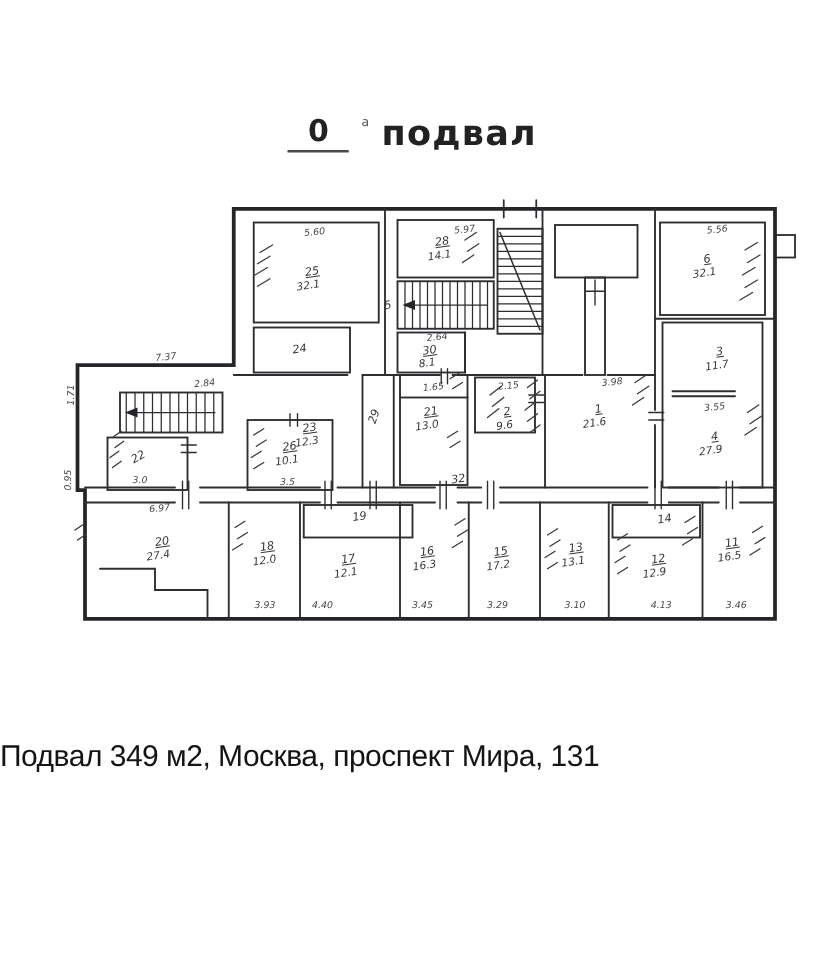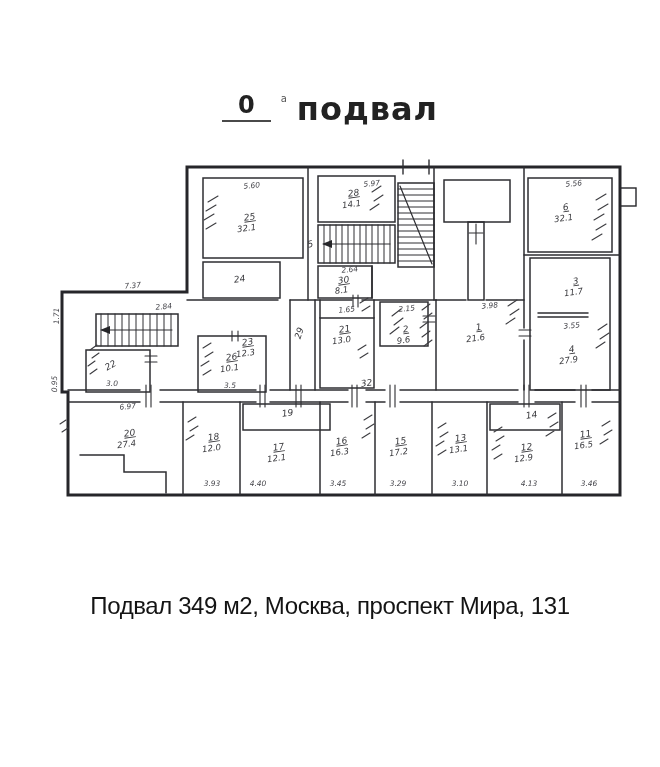--- a/index.html
+++ b/index.html
@@ -13,24 +13,24 @@
     color:#222;font-family:"DejaVu Sans",sans-serif;font-weight:700;
   }
   .title .floor-num{
     font-size:24px;line-height:1.1;padding:0 16px 2px 16px;
     border-bottom:2px solid #4a4a4a;margin-right:10px;
   }
   .title .floor-mark{
     font-size:10px;line-height:1;margin:2px 10px 0 0;color:#555;font-weight:400;
   }
   .title .floor-name{
-    font-size:32px;line-height:1.1;letter-spacing:1px;
+    font-size:28px;line-height:1.1;letter-spacing:1px;
   }
   .caption{
-    position:absolute;top:592px;left:0;width:660px;text-align:center;
+    position:absolute;top:592px;left:0;width:660px;
     font-size:24px;letter-spacing:-0.4px;color:#141414;
   }
   svg{position:absolute;left:0;top:0;}
   svg .w{stroke:#26262a;fill:none;stroke-linecap:round;}
   svg .thin{stroke:#2e2e32;fill:none;stroke-linecap:round;}
   svg .scr{stroke:#3c3c40;fill:none;stroke-linecap:round;stroke-width:1.1;}
   svg text{
     font-family:"DejaVu Sans",sans-serif;font-style:italic;fill:#38383c;
     text-anchor:middle;
   }

